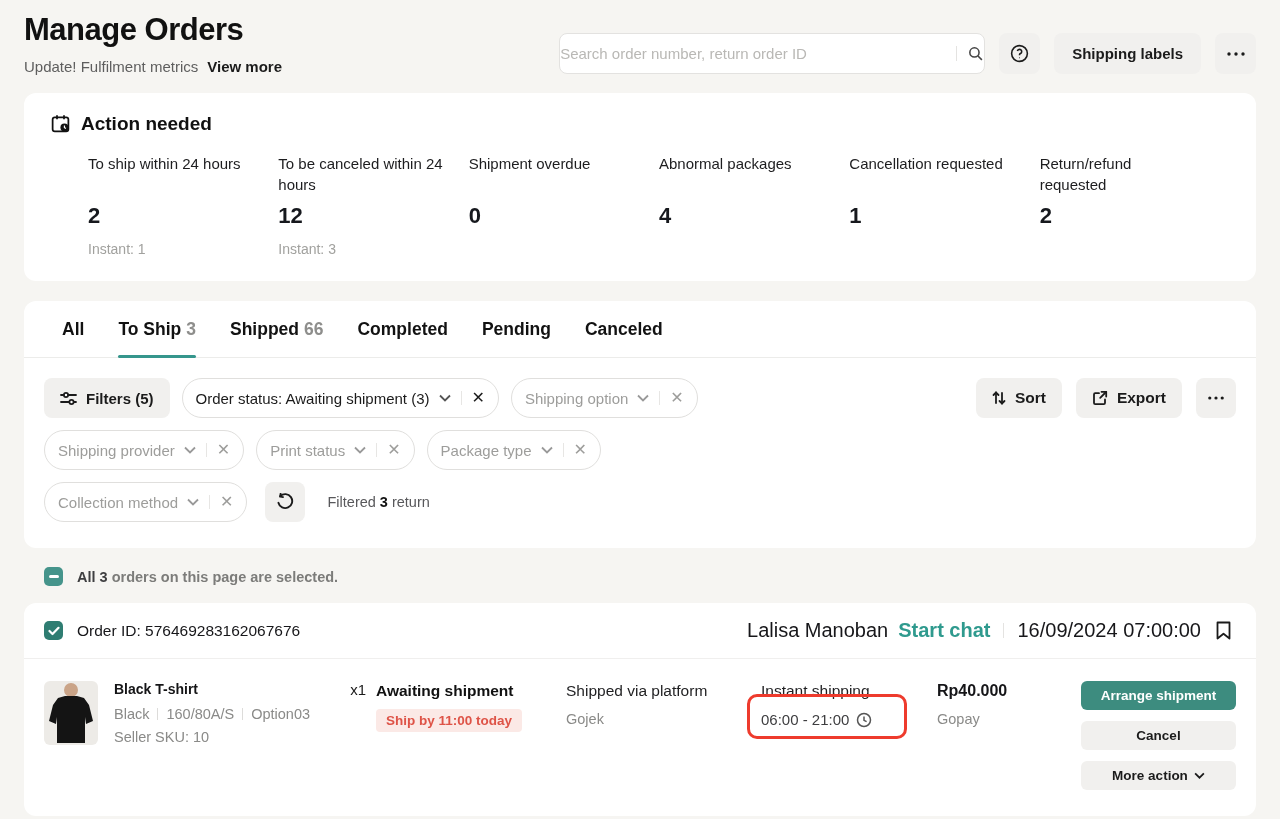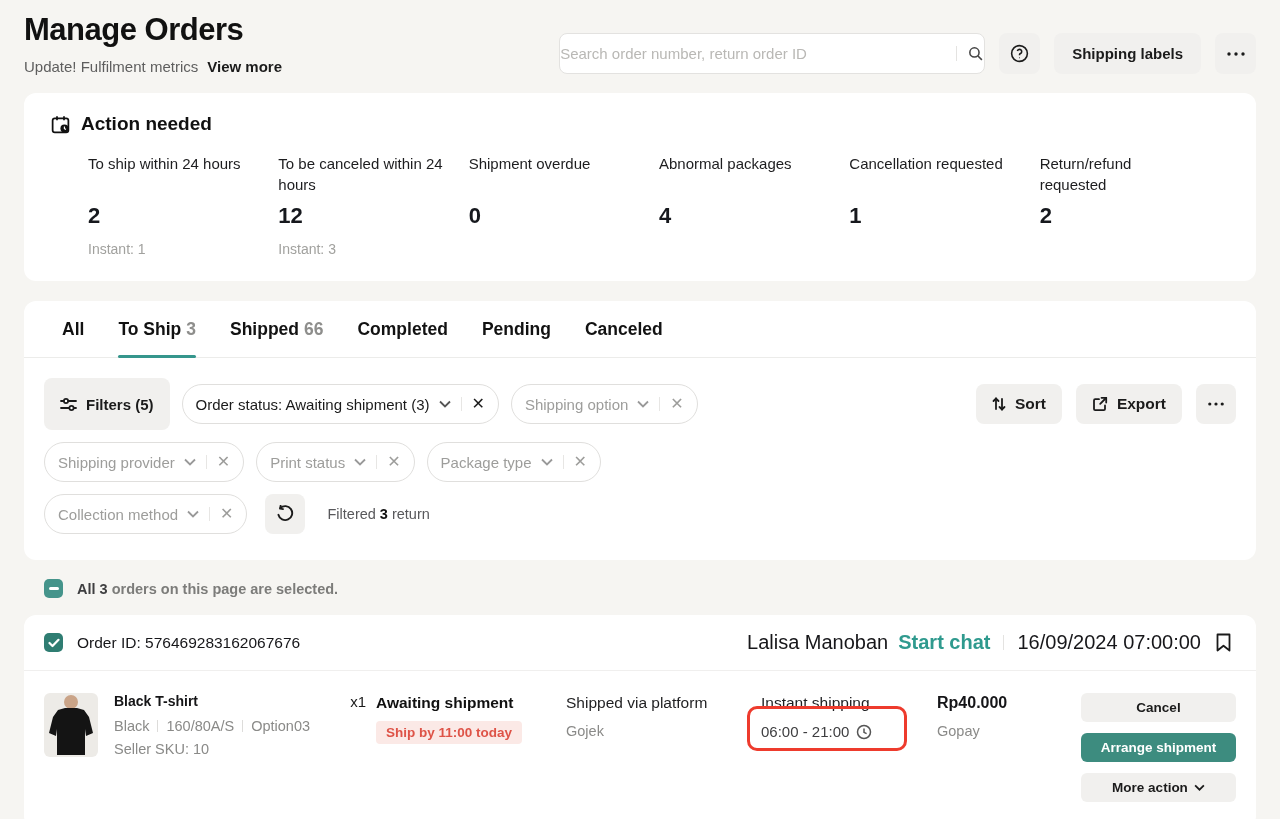--- a/index.html
+++ b/index.html
@@ -33,39 +33,39 @@
     font-family:inherit; font-size:15px; font-weight:700; color:#1b1b1b;
   }
   .icon-btn { width:41px; }
   .gray-btn { padding:0 18px; }
 
   
   .card { background:#fff; border-radius:12px; margin:0 24px; }
 
   
   .action-card { padding:20px 26px 24px; }
-  .action-title { display:flex; align-items:center; gap:10px; font-size:19px; font-weight:700; color:#111; }
+  .action-title { display:flex; align-items:flex-start; gap:10px; font-size:19px; font-weight:700; color:#111; }
   .metrics { display:grid; grid-template-columns:repeat(6,1fr); margin-top:18px; margin-left:38px; }
   .metric-label { font-size:15px; color:#1d1d1f; line-height:21px; max-width:170px; min-height:44px; }
   .metric-label.narrow { max-width:112px; }
   .metric-value { font-size:22px; font-weight:700; color:#16181d; margin-top:6px; }
   .metric-sub { font-size:14px; color:#a1a19e; margin-top:12px; min-height:16px; }
 
   
   .main-card { margin-top:20px; }
   .tabs { display:flex; gap:34px; padding:0 38px; height:57px; align-items:center; border-bottom:1px solid #ececea; }
   .tab { position:relative; height:100%; display:flex; align-items:center; font-size:17.5px; font-weight:600; color:#121212; cursor:pointer; }
   .tab .count { color:#8e8e8c; font-weight:600; margin-left:5px; }
   .tab .count:empty { display:none; }
   .tab.active::after { content:""; position:absolute; left:0; right:0; bottom:-1px; height:3px; border-radius:2px; background:var(--teal_underline,#35968c); }
 
   .filters-area { padding:20px 20px 26px; }
   .filter-row { display:flex; align-items:center; gap:12px; margin-bottom:12px; }
   .filter-row:last-child { margin-bottom:0; }
-  .filters-btn { display:flex; gap:9px; align-items:center; height:52px; padding:0 16px; background:var(--btn_gray,#f1f0ee); border-radius:8px; font-size:15px; font-weight:700; cursor:pointer; }
+  .filters-btn { display:flex; gap:9px; align-items:center; height:40px; padding:0 16px; background:var(--btn_gray,#f1f0ee); border-radius:8px; font-size:15px; font-weight:700; cursor:pointer; }
   .chip { display:flex; align-items:center; gap:9px; height:40px; padding:0 13px; background:#fff; border:1px solid #e0dfdd; border-radius:20px; font-size:15px; color:#9d9d9b; cursor:pointer; }
   .chip.active { color:#1b1b1b; }
   .chip .chip-divider { width:1px; height:14px; background:#e7e6e4; margin:0 1px; }
   .chip .x { font-size:16px; color:#55555
 
 3; line-height:1; }
   .right-tools { margin-left:auto; display:flex; gap:14px; align-items:center; }
   .tool-btn { display:flex; gap:9px; align-items:center; height:40px; padding:0 16px; background:var(--btn_gray,#f1f0ee); border-radius:8px; font-size:15.5px; font-weight:700; cursor:pointer; }
   .reset-btn { width:40px; height:40px; background:var(--btn_gray,#f1f0ee); border-radius:8px; display:flex; align-items:center; justify-content:center; cursor:pointer; }
   .filtered-note { margin-left:10px; font-size:14.5px; color:#58585b; }
@@ -434,22 +434,22 @@
       </div>
       <div class="annotation-box"></div>
     </div>
 
     <div class="col col-pay">
       <div class="pay-amount">Rp40.000</div>
       <div class="col-line2">Gopay</div>
     </div>
 
     <div class="col-actions">
+      <button class="action-btn primary">Arrange shipment</button>
       <button class="action-btn secondary">Cancel</button>
-      <button class="action-btn primary">Arrange shipment</button>
       <button class="action-btn secondary">
         <span>More action</span>
         <span>
             <svg width="11" height="7" viewBox="0 0 12 8" fill="none" stroke="#1b1b1b" stroke-width="2">
               <polyline points="1,1.5 6,6.5 11,1.5"></polyline>
             </svg>
           </span>
       </button>
     </div>
   </div>

